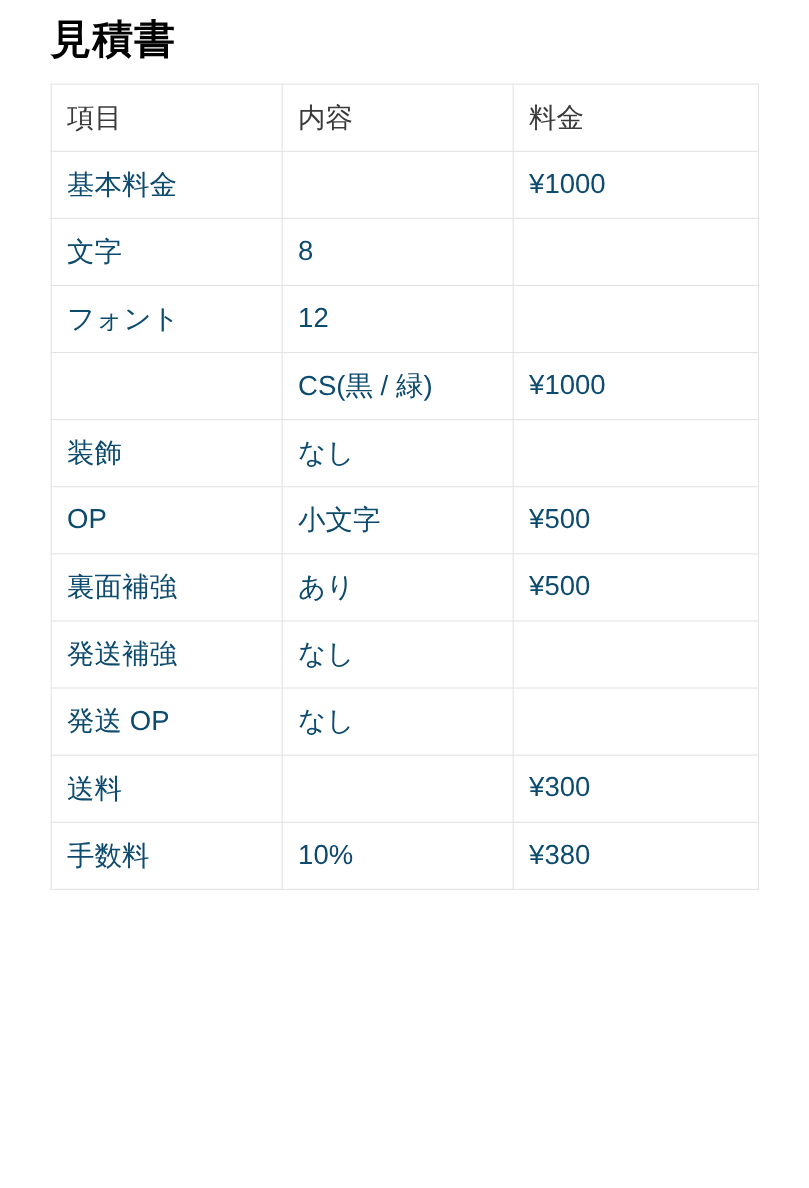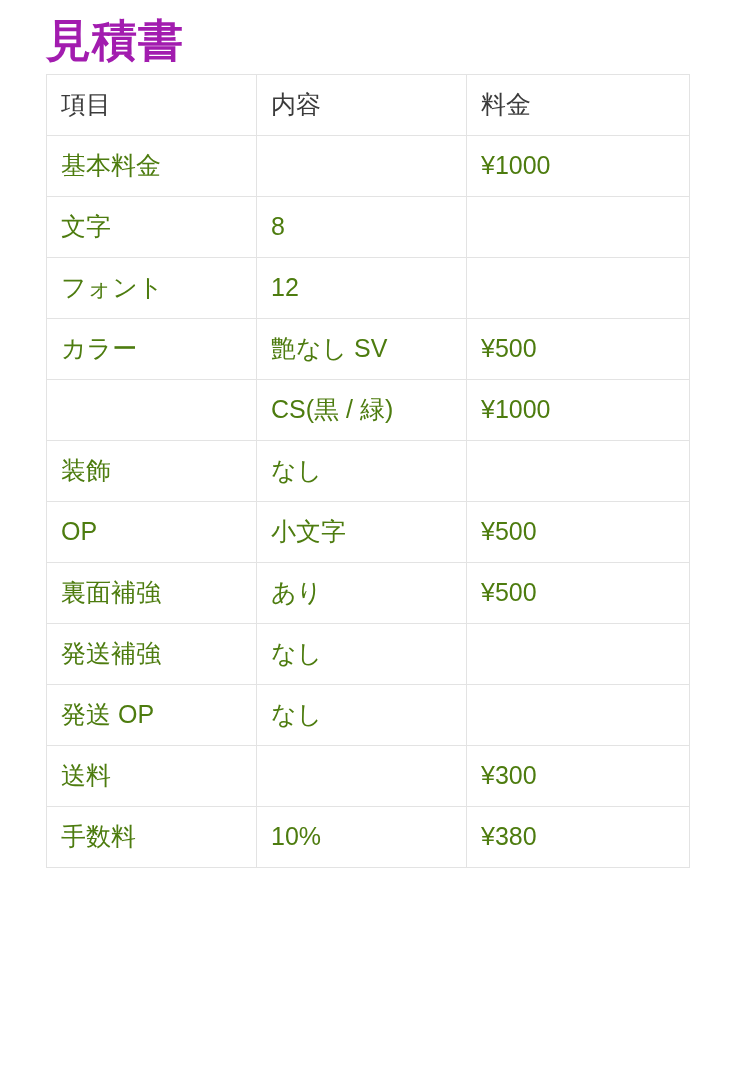--- a/index.html
+++ b/index.html
@@ -15,44 +15,44 @@
     overflow: hidden;
   }
   .page {
     width: 735px;
     height: 1080px;
     box-sizing: border-box;
     padding: 0 46px;
     background: #ffffff;
   }
   .doc-title {
-    font-size: 45px;
+    font-size: 37px;
     font-weight: bold;
-    color: #a21caf;
+    color: #000000;
     letter-spacing: 1px;
-    margin: 14px 0 6px 0;
+    margin: 14px 0 18px 0;
     line-height: 1.2;
   }
   table.quote-table {
     border-collapse: collapse;
     width: 643px;
     table-layout: fixed;
     font-size: 25px;
     border-radius: 32px;
   }
   table.quote-table col.c1 { width: 210px; }
   table.quote-table col.c2 { width: 210px; }
   table.quote-table col.c3 { width: 223px; }
   table.quote-table th,
   table.quote-table td {
     border: 1px solid #e3e3e3;
     padding: 13px 14px 14px 14px;
     text-align: left;
     font-weight: normal;
-    color: #4d7c0f;
+    color: #0c4a6e;
     height: 35px;
     box-sizing: border-box;
     vertical-align: middle;
     white-space: nowrap;
     overflow: hidden;
   }
   table.quote-table th {
     color: #3b3b3b;
   }
 </style>
@@ -85,25 +85,20 @@
         <td>文字</td>
         <td>8</td>
         <td></td>
       </tr>
       <tr>
         <td>フォント</td>
         <td>12</td>
         <td></td>
       </tr>
       <tr>
-        <td>カラー</td>
-        <td>艶なし SV</td>
-        <td>¥500</td>
-      </tr>
-      <tr>
         <td></td>
         <td>CS(黒 / 緑)</td>
         <td>¥1000</td>
       </tr>
       <tr>
         <td>装飾</td>
         <td>なし</td>
         <td></td>
       </tr>
       <tr>

